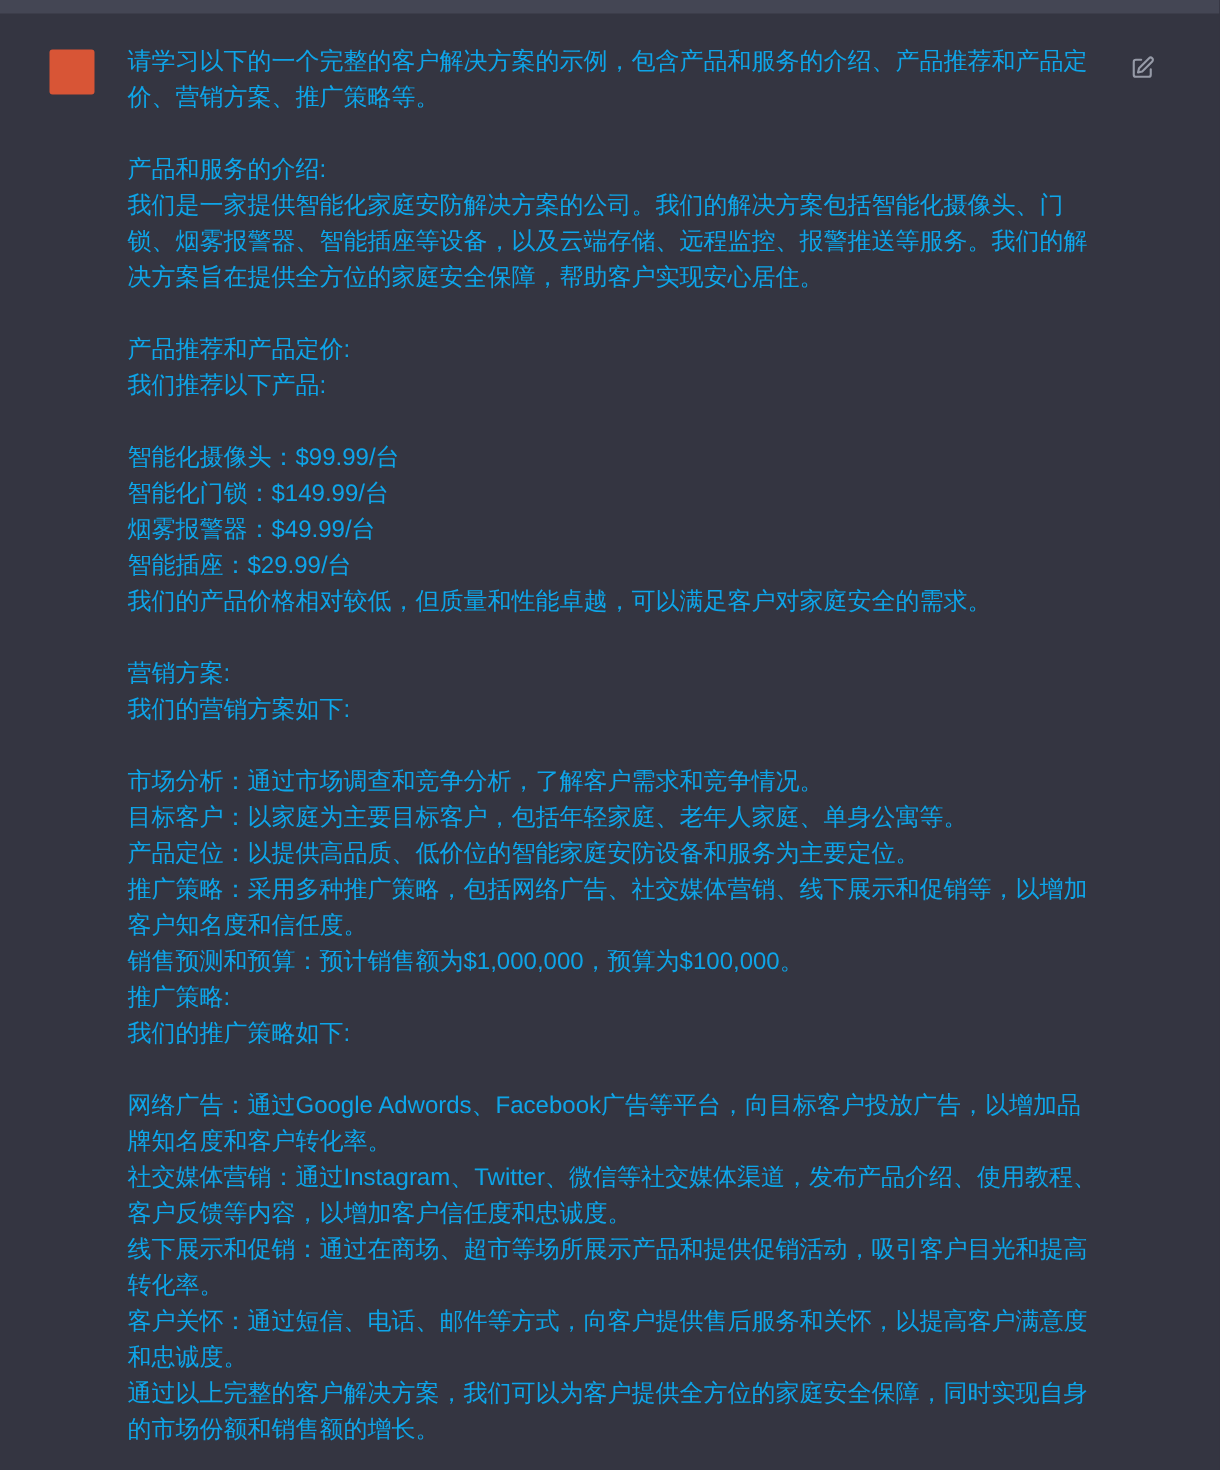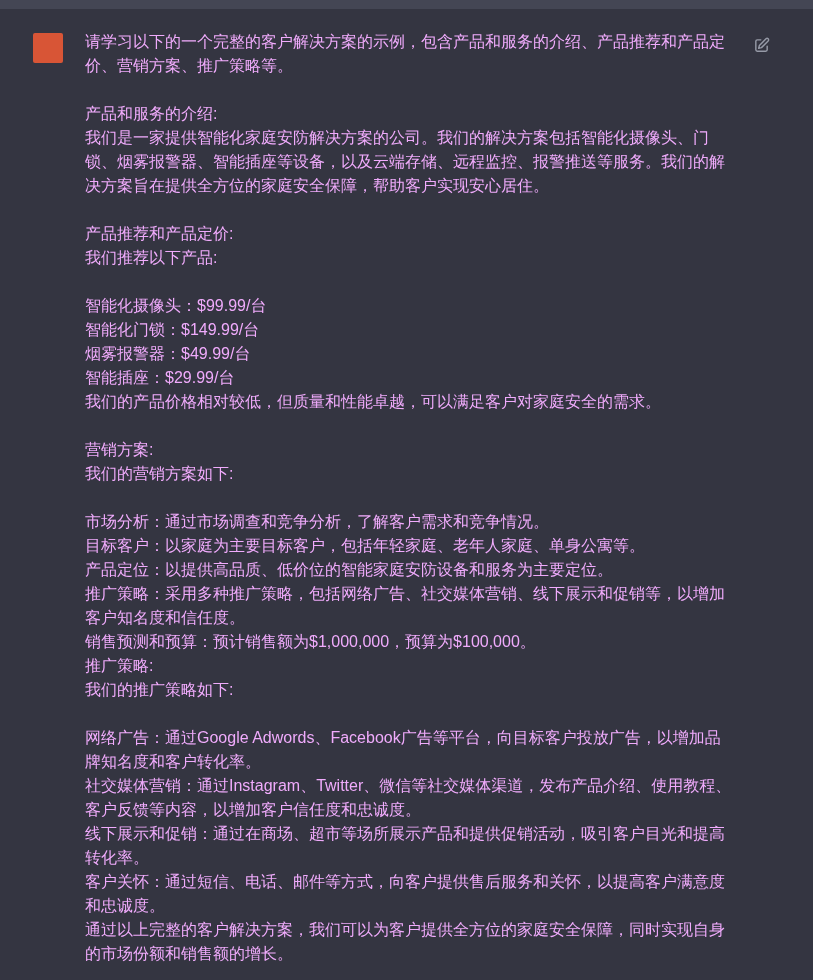--- a/index.html
+++ b/index.html
@@ -32,21 +32,21 @@
     height: 30px;
     margin-top: 3px;
     border-radius: 2px;
     background: #d85536;
   }
   .message-text {
     margin-left: 22px;
     width: 650px;
     font-size: 16px;
     line-height: 24px;
-    color: #f0abfc;
+    color: #0ea5e9;
     white-space: pre-wrap;
     word-break: break-word;
   }
   .edit-btn {
     position: absolute;
     left: 753px;
     top: 27px;
     width: 18px;
     height: 18px;
     padding: 0;

